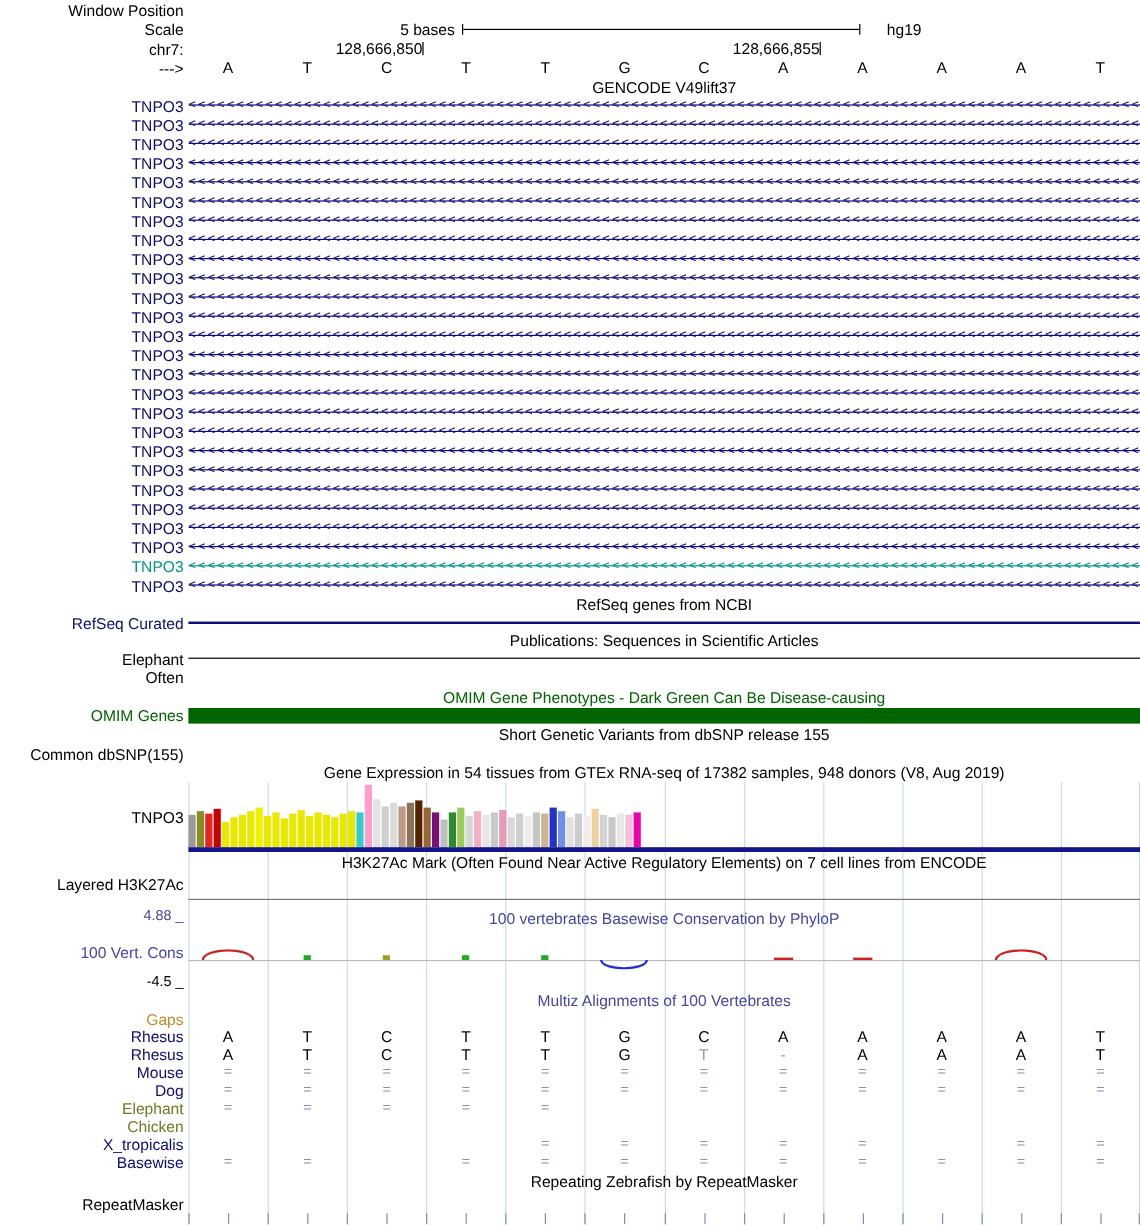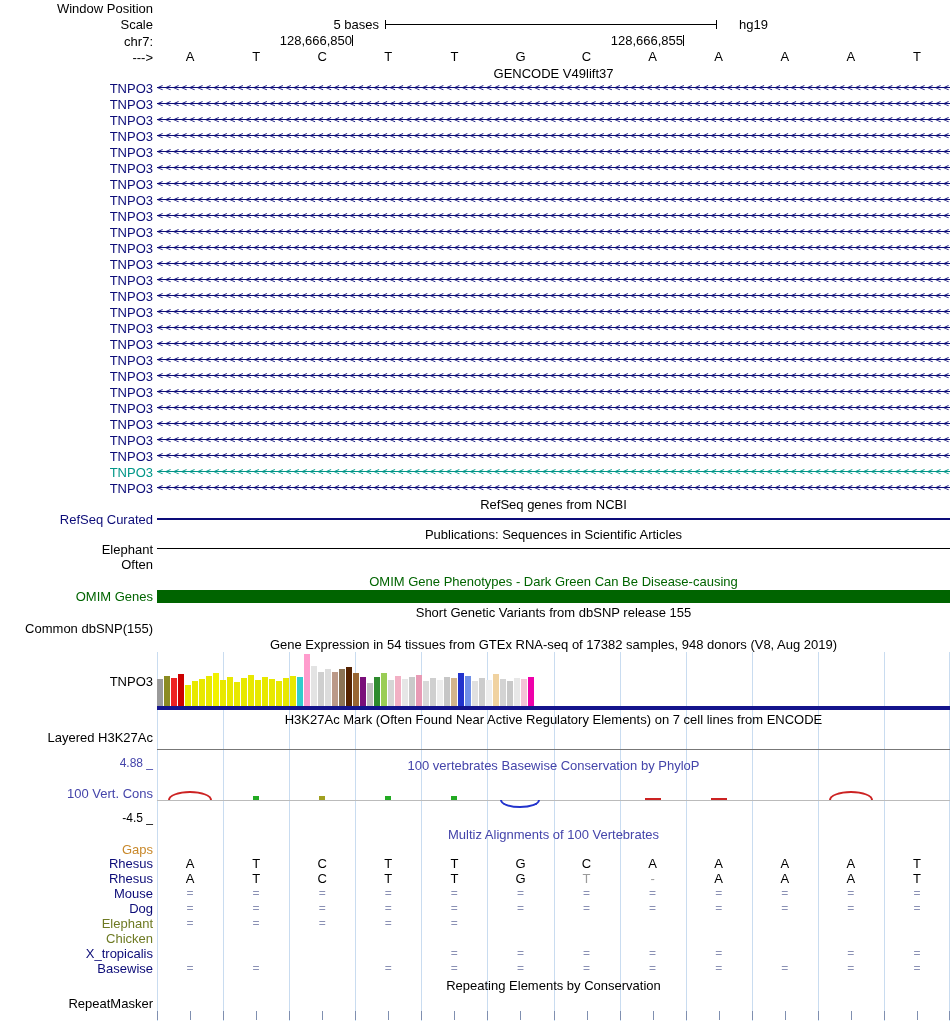--- a/index.html
+++ b/index.html
@@ -625,21 +625,21 @@
           <span class="eq">=</span>
           <span class="eq">=</span>
           <span class="eq">=</span>
         </div>
       </div>
     </div>
 
   <div class="row" style="height:18px">
     <div class="lbl"></div>
     <div class="trk">
-        <div class="ctitle">Repeating Elements by Conservation</div>
+        <div class="ctitle">Repeating Zebrafish by RepeatMasker</div>
       </div>
   </div>
   <div class="row top-align" style="height:16px">
     <div class="lbl">RepeatMasker</div>
     <div class="trk"></div>
   </div>
 
   <div class="row" style="height:11px">
     <div class="lbl"></div>
     <div class="trk" id="ruler-ticks">

